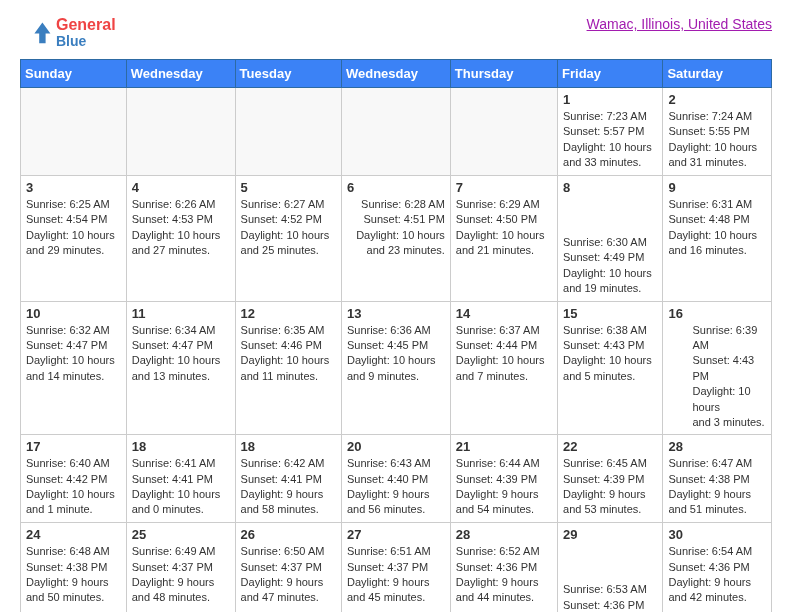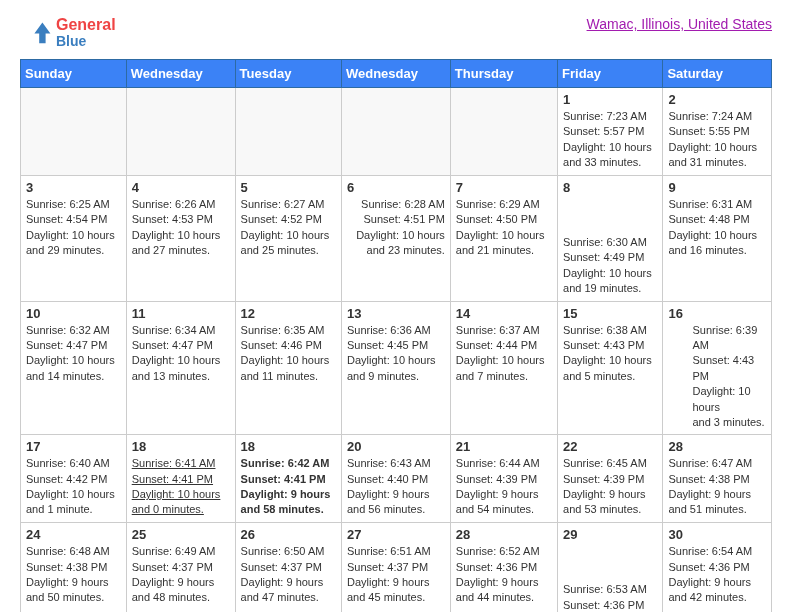--- a/index.html
+++ b/index.html
@@ -257,28 +257,28 @@
         <tr class="week-row">
           <td>
             <span class="day-number">17</span>
             <div class="day-info" style="white-space: pre-line;">Sunrise: 6:40 AM
 Sunset: 4:42 PM
 Daylight: 10 hours
 and 1 minute.</div>
           </td>
           <td>
             <span class="day-number">18</span>
-            <div class="day-info" style="white-space: pre-line; text-decoration: underline;">Sunrise: 6:41 AM
+            <div class="day-info" style="white-space: pre-line;">Sunrise: 6:41 AM
 Sunset: 4:41 PM
 Daylight: 10 hours
 and 0 minutes.</div>
           </td>
           <td>
             <span class="day-number">18</span>
-            <div class="day-info" style="white-space: pre-line; font-weight: bold;">Sunrise: 6:42 AM
+            <div class="day-info" style="white-space: pre-line;">Sunrise: 6:42 AM
 Sunset: 4:41 PM
 Daylight: 9 hours
 and 58 minutes.</div>
           </td>
           <td>
             <span class="day-number">20</span>
             <div class="day-info" style="white-space: pre-line;">Sunrise: 6:43 AM
 Sunset: 4:40 PM
 Daylight: 9 hours
 and 56 minutes.</div>

